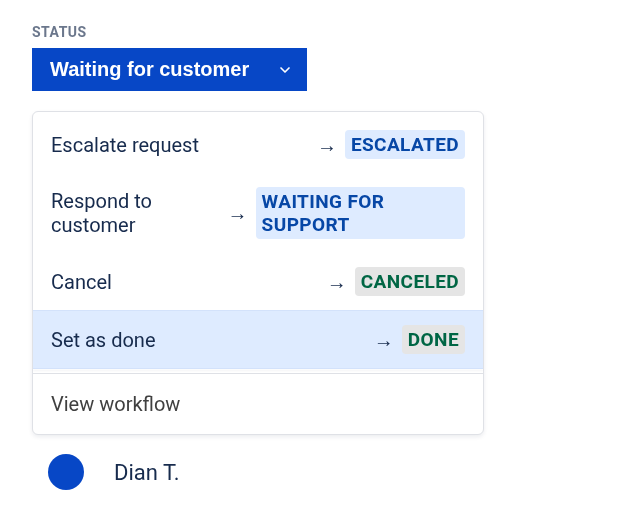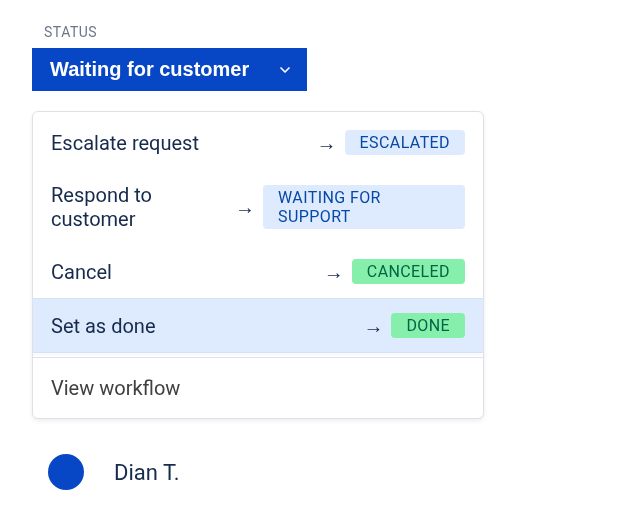--- a/index.html
+++ b/index.html
@@ -7,25 +7,24 @@
     font-family: -apple-system, BlinkMacSystemFont, "Segoe UI", Roboto, Helvetica, Arial, sans-serif;
     background: #fff;
     width: 634px;
     height: 512px;
     position: relative;
     padding: 24px 32px;
     color: #172B4D;
   }
   .status-label {
     font-size: 14px;
-    font-weight: 400;
+    font-weight: 700;
     letter-spacing: 0.5px;
     color: #6B778C;
     margin-bottom: 8px;
-    margin-left: 12px;
   }
   .status-button {
     display: inline-flex;
     align-items: center;
     background: #0747C6;
     color: #fff;
     font-weight: 700;
     font-size: 20px;
     border: none;
     border-radius: 0;
@@ -67,33 +66,33 @@
     align-items: center;
     gap: 8px;
   }
   .arrow {
     font-size: 20px;
     color: #172B4D;
     font-weight: 400;
   }
   .lozenge {
     display: inline-block;
-    font-size: 16px;
-    font-weight: 400;
+    font-size: 19px;
+    font-weight: 700;
     letter-spacing: 0.4px;
-    padding: 3px 15px;
+    padding: 3px 6px;
     border-radius: 4px;
     text-transform: uppercase;
   }
   .lozenge.blue {
     background: #DEEBFF;
     color: #0747A6;
   }
   .lozenge.green {
-    background: #86efac;
+    background: #e5e5e5;
     color: #006644;
   }
   .separator {
     height: 1px;
     background: #DFE1E6;
     box-shadow: 0 -3px 2px rgba(9,30,66,0.06);
     margin-top: 4px;
   }
   .view-workflow {
     padding: 18px 18px;

